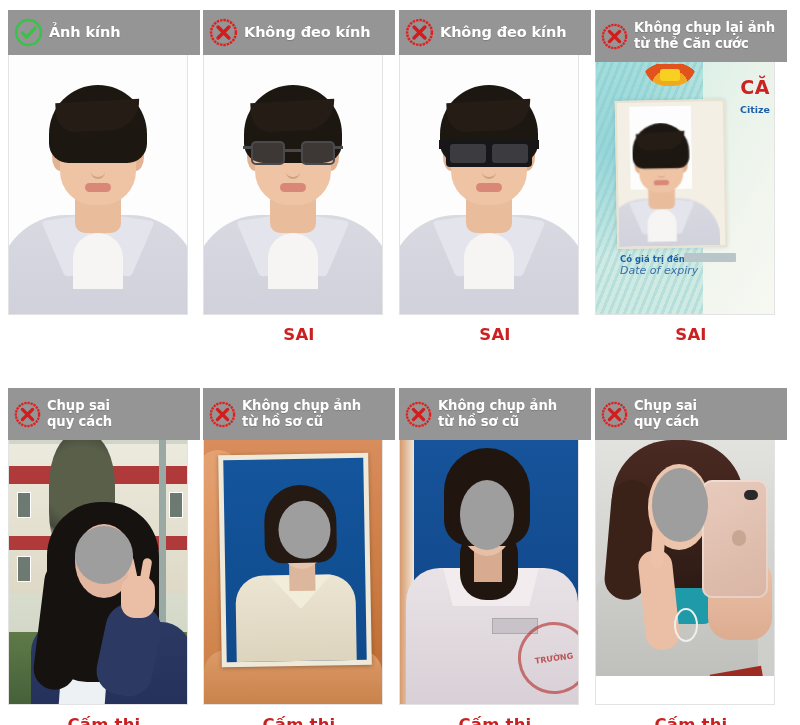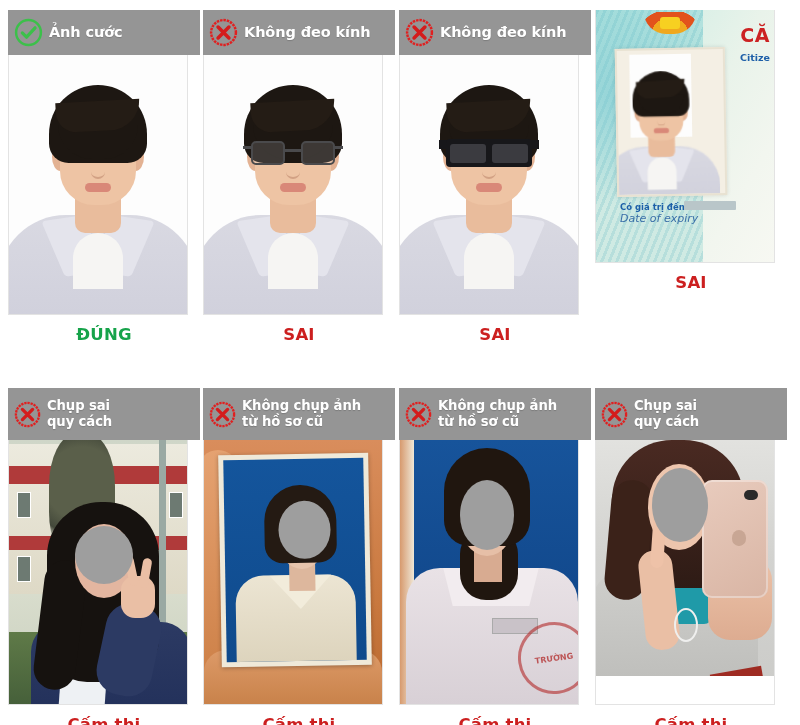--- a/index.html
+++ b/index.html
@@ -288,21 +288,21 @@
 <div class="board">
 
   <div class="row row-top">
 
     <div class="panel p1">
       <div class="hdr hdr-1line">
         <svg class="ico" viewBox="0 0 40 40">
           <circle cx="20" cy="20" r="16" fill="none" stroke="#3cc04a" stroke-width="3.2"></circle>
           <path d="M12 20.5 L17.5 26 L28.5 14" fill="none" stroke="#3cc04a" stroke-width="4.2" stroke-linecap="round" stroke-linejoin="round"></path>
         </svg>
-        <span class="hdr-label">Ảnh cước</span>
+        <span class="hdr-label">Ảnh kính</span>
       </div>
       <div class="photo photo-top">
         <div class="portrait">
           <div class="pt-shoulder"></div>
             <div class="pt-collarL"></div>
             <div class="pt-collarR"></div>
           <div class="pt-tee"></div>
             <div class="pt-neck"></div>
           <div class="pt-earL"></div>
             <div class="pt-earR"></div>
@@ -310,21 +310,20 @@
           <div class="pt-browL"></div>
             <div class="pt-browR"></div>
           <div class="pt-eyeL"></div>
             <div class="pt-eyeR"></div>
           <div class="pt-nose"></div>
             <div class="pt-lip"></div>
           <div class="pt-hair"></div>
             <div class="pt-fringe"></div>
         </div>
       </div>
-      <div class="cap ok">ĐÚNG</div>
     </div>
 
     <div class="panel p2">
       <div class="hdr hdr-1line">
         <svg class="ico" viewBox="0 0 40 40">
           <circle cx="20" cy="20" r="16" fill="none" stroke="#e02020" stroke-width="3.2" stroke-dasharray="3.2 1.2"></circle>
           <path d="M13 13 L27 27 M27 13 L13 27" stroke="#d41c1c" stroke-width="4.6" stroke-linecap="round"></path>
         </svg>
         <span class="hdr-label">Không đeo kính</span>
       </div>
@@ -386,20 +385,28 @@
             <span class="sg-lensL"></span>
               <span class="sg-lensR"></span>
               <span class="sg-armR"></span>
           </div>
         </div>
       </div>
       <div class="cap bad">SAI</div>
     </div>
 
     <div class="panel p4">
+      <div class="hdr hdr-2line">
+        <svg class="ico" viewBox="0 0 40 40">
+          <circle cx="20" cy="20" r="16" fill="none" stroke="#e02020" stroke-width="3.2" stroke-dasharray="3.2 1.2"></circle>
+          <path d="M13 13 L27 27 M27 13 L13 27" stroke="#d41c1c" stroke-width="4.6" stroke-linecap="round"></path>
+        </svg>
+        <span class="hdr-label">Không chụp lại ảnh
+từ thẻ Căn cước</span>
+      </div>
       <div class="photo" style="height:253px">
         <div class="idcard">
           <div class="id-lpanel"></div>
           <div class="id-emblem"></div>
           <div class="id-title">CĂ</div>
           <div class="id-sub">Citize</div>
           <div class="id-photo">
             <div class="portrait" style="transform:scale(.58);transform-origin:28% 6%">
               <div class="pt-shoulder"></div>
                 <div class="pt-collarL"></div>

